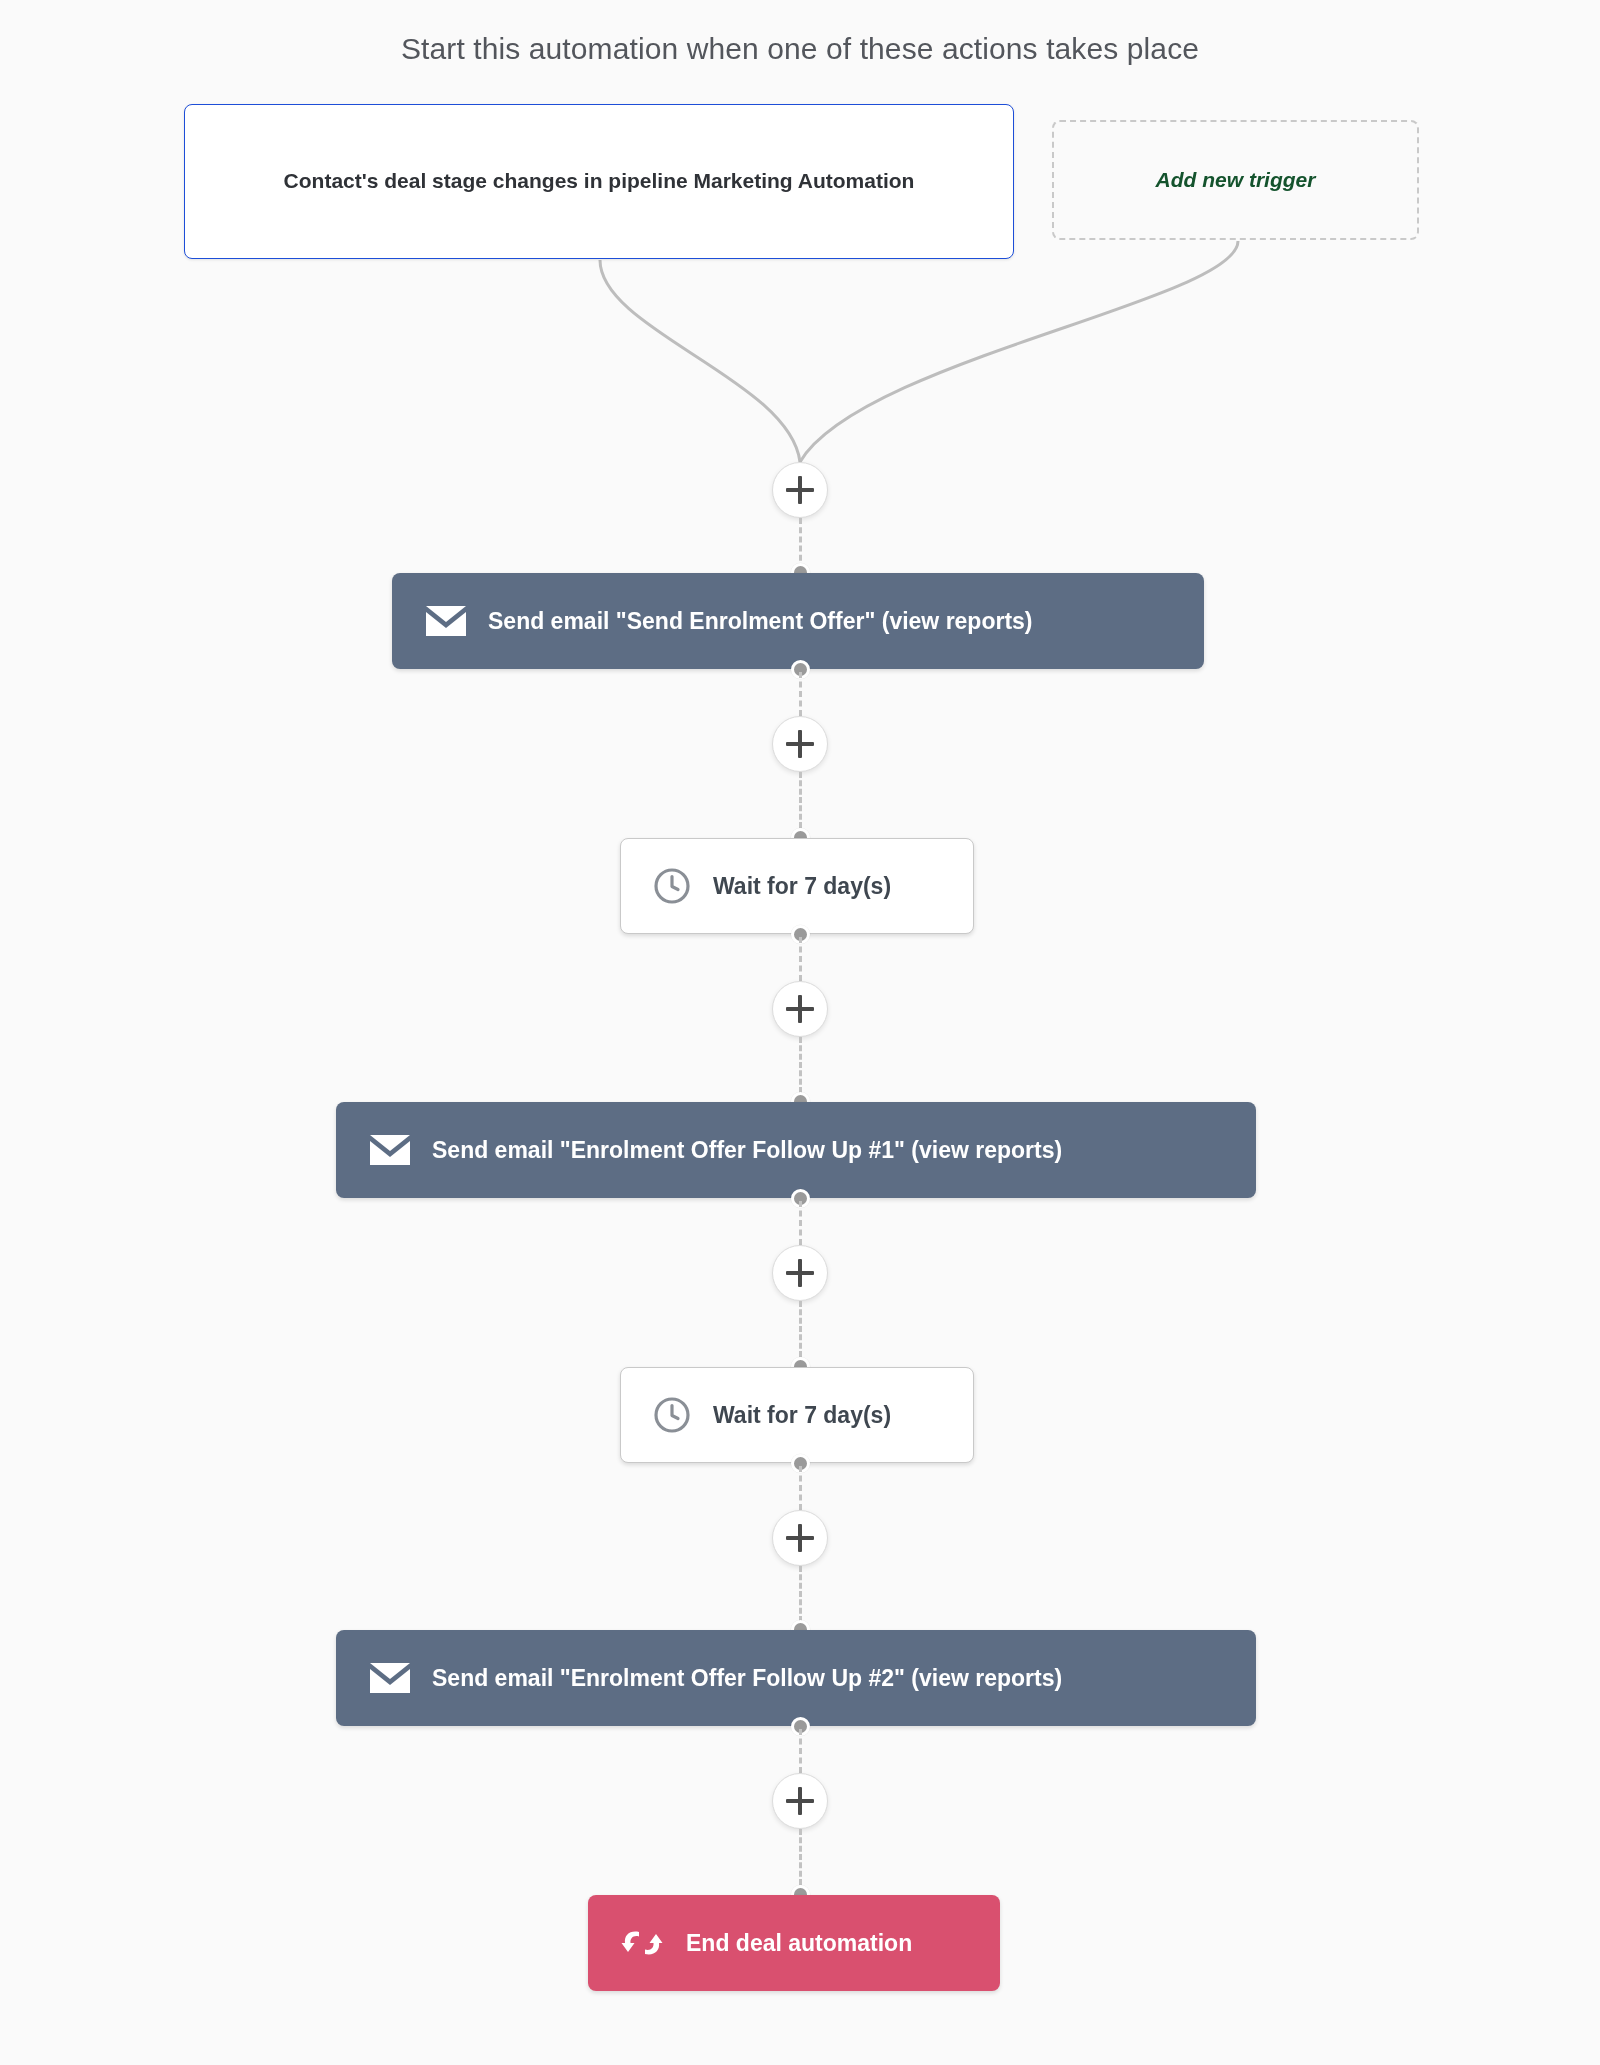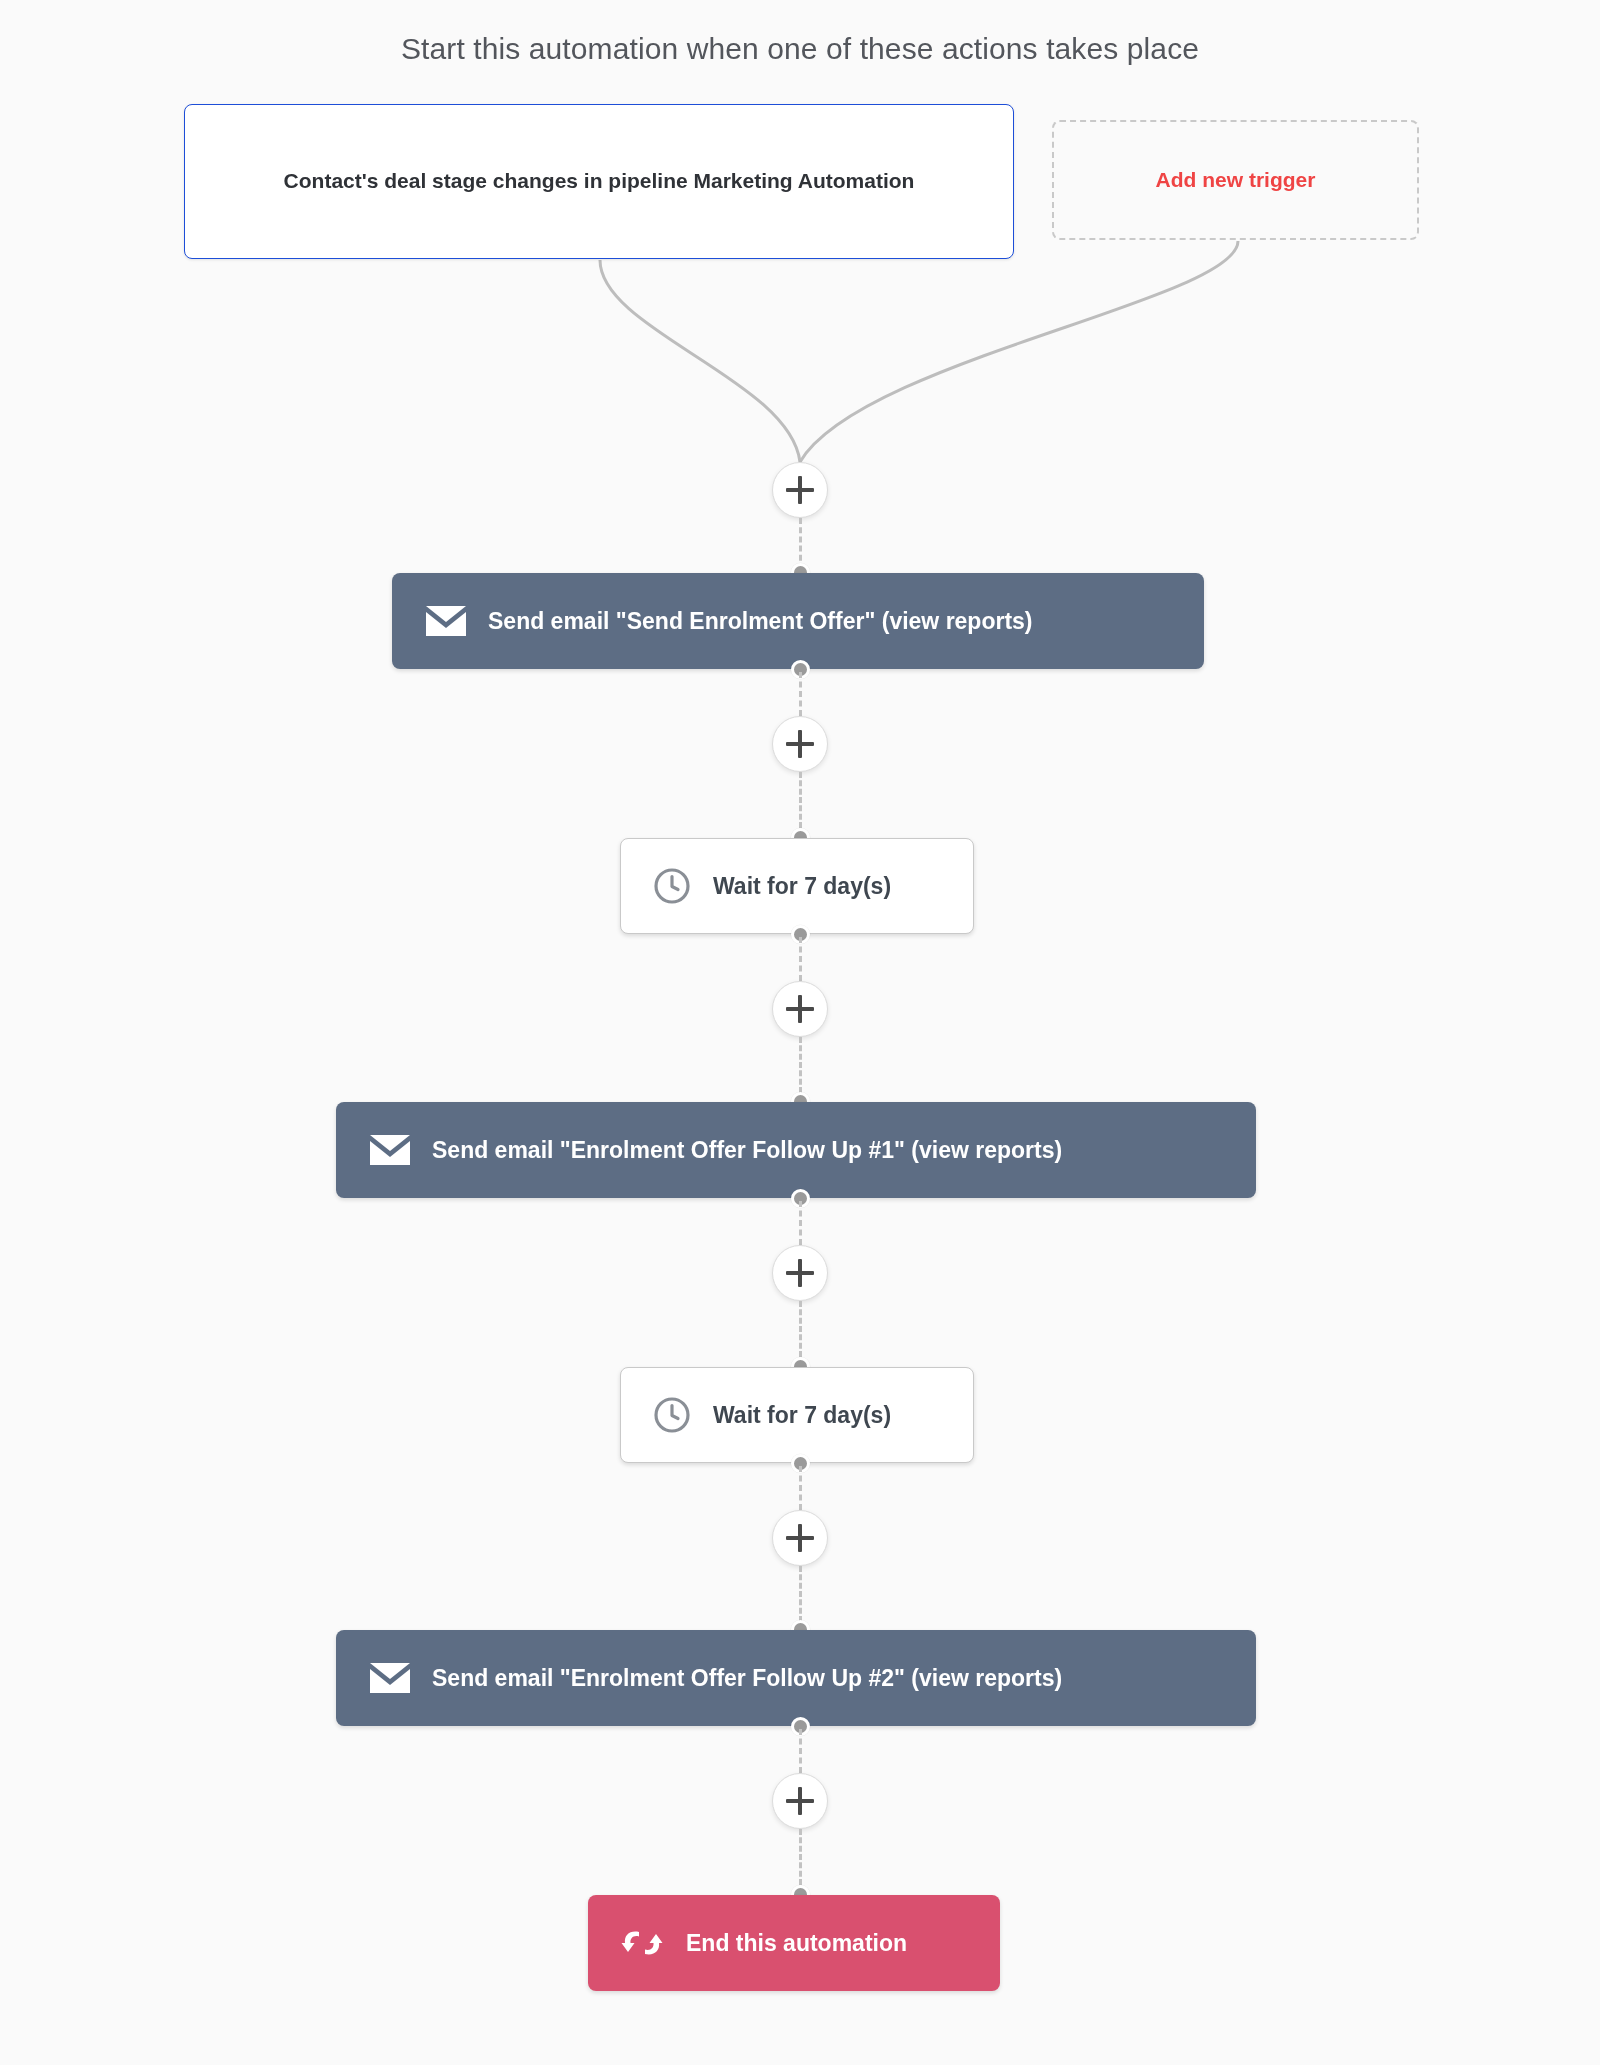--- a/index.html
+++ b/index.html
@@ -78,22 +78,23 @@
     left: 1052px;
     top: 120px;
     width: 367px;
     height: 120px;
     background: transparent;
     border: 2px dashed #c9c9c9;
     box-shadow: none;
   }
   #trigger-add .trigger-label {
     font-weight: 700;
-    color: #ef4444;
+    color: #14532d;
     font-size: 21px;
+    font-style: italic;
   }
 
   
   .plus-node {
     position: absolute;
     width: 56px;
     height: 56px;
     border-radius: 50%;
     background: #ffffff;
     border: 1px solid #dcdcdc;
@@ -334,16 +335,16 @@
 
   <div id="node-end" class="action-node node-end">
     <span class="node-icon">
       <svg width="44" height="36" viewBox="0 0 44 36">
         <path d="M 19 7 C 10 5 4 10 5 18 L 1.5 18 L 8 27 L 14.5 18 L 10.5 18
                  C 10 13 13.5 10 19 11.5 Z" fill="#ffffff"></path>
         <path d="M 25 29 C 34 31 40 26 39 18 L 42.5 18 L 36 9 L 29.5 18 L 33.5 18
                  C 34 23 30.5 26 25 24.5 Z" fill="#ffffff"></path>
       </svg>
     </span>
-    <span class="node-label">End this automation</span>
+    <span class="node-label">End deal automation</span>
   </div>
 
 </div>
 
 </body></html>

